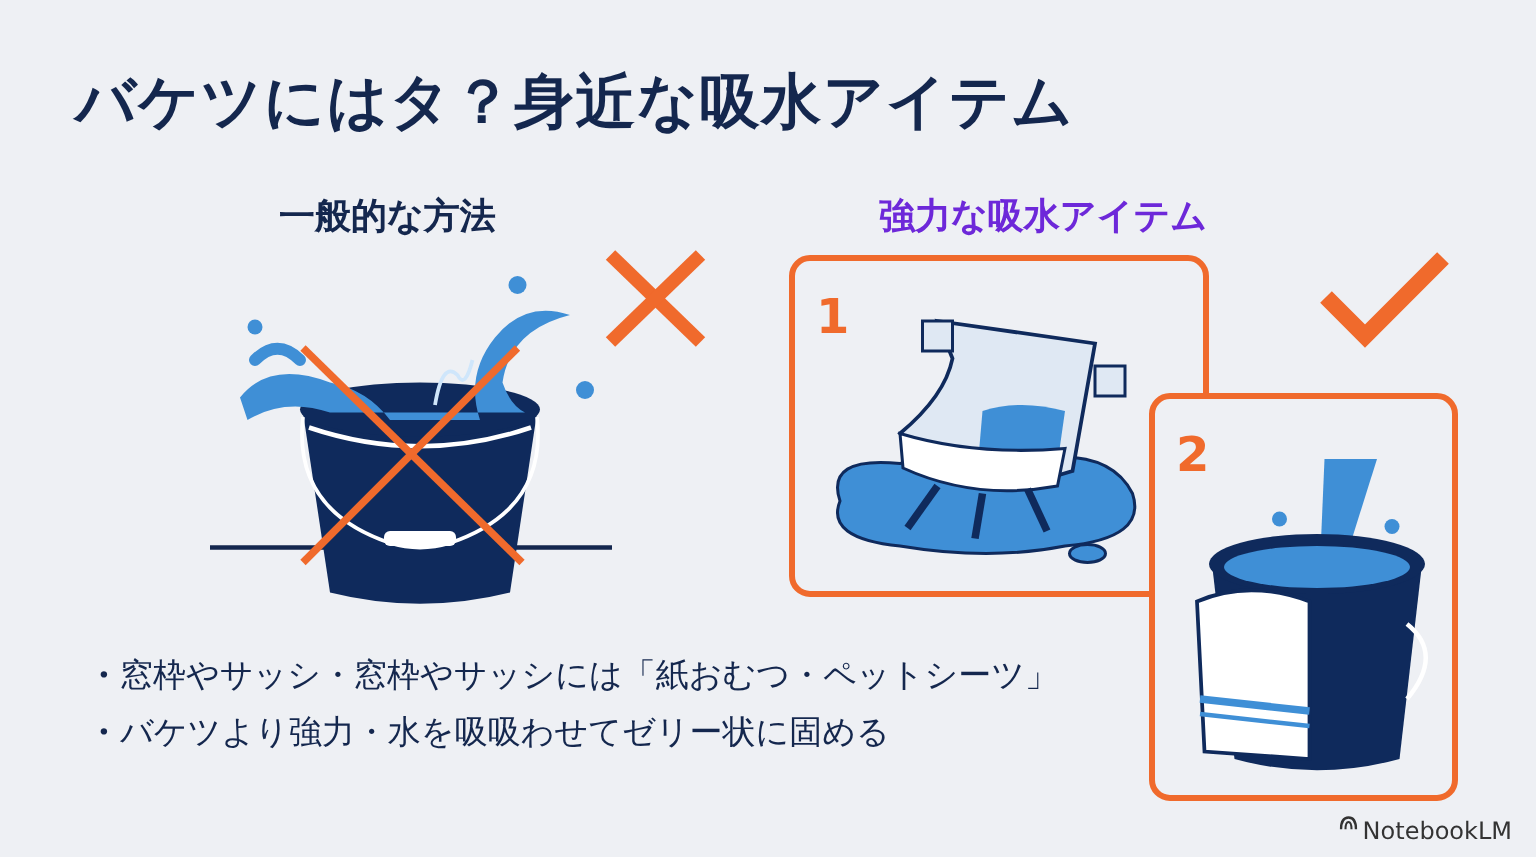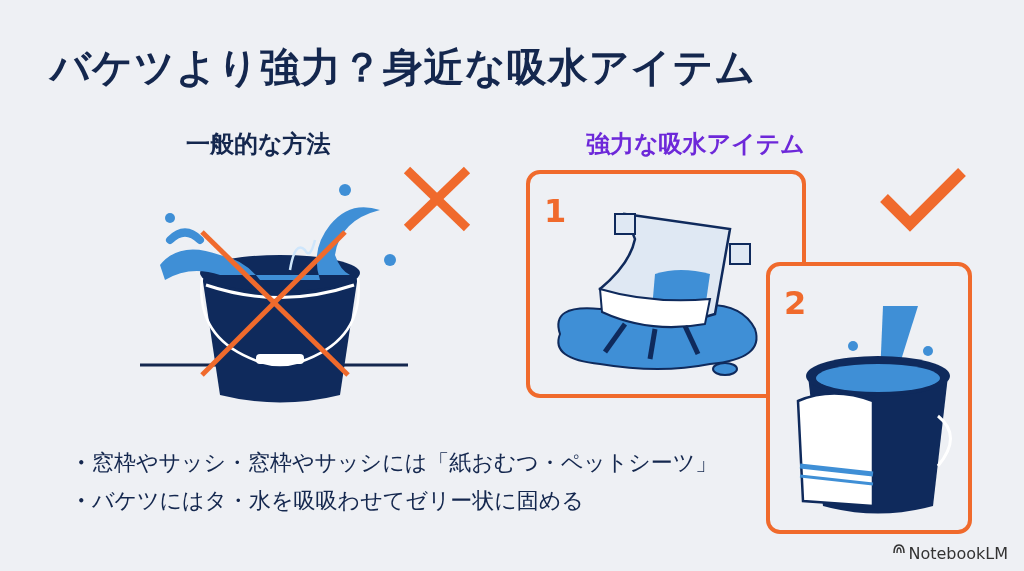--- a/index.html
+++ b/index.html
@@ -26,36 +26,36 @@
   .card {
     position: absolute; border: 4px solid #f06a2c; border-radius: 14px;
     background: #eef0f4; box-sizing: border-box;
   }
   .card-num {
     position: absolute; left: 14px; top: 18px;
     font-size: 32px; font-weight: bold; color: #f06a2c;
   }
   .bullets {
     position: absolute; left: 58px; top: 432px;
-    list-style: none; margin: 12px; padding: 0;
+    list-style: none; margin: 0; padding: 0;
   }
   .bullets li {
     font-size: 22px; color: #14274e; height: 38px; line-height: 38px;
     white-space: nowrap;
   }
   .bullets li .dot { display: inline-block; width: 22px; font-weight: bold; }
   .watermark {
     position: absolute; right: 16px; bottom: 8px;
     font-size: 16px; color: #333; display: flex; align-items: flex-start; gap: 3px;
   }
 </style>
 </head>
 <body>
 
-<div class="title">バケツより強力？身近な吸水アイテム</div>
+<div class="title">バケツにはタ？身近な吸水アイテム</div>
 
 <div class="left-heading">一般的な方法</div>
 <div class="right-heading">強力な吸水アイテム</div>
 
 <svg class="illus" style="left:140px;top:170px" width="280" height="240" viewBox="0 0 280 240">
   <line x1="0" y1="195" x2="268" y2="195" stroke="#14274e" stroke-width="3"></line>
 
   <path d="M62 105 Q140 75 218 105 L200 225 Q140 240 80 225 Z" fill="#0f2a5c"></path>
   <ellipse cx="140" cy="103" rx="80" ry="18" fill="#0f2a5c"></ellipse>
   <path d="M66 115 Q140 140 214 115" stroke="#fff" stroke-width="3" fill="none"></path>
@@ -111,21 +111,21 @@
     <path d="M10 95 Q45 80 85 95 L85 200 L15 195 Z" fill="#fff" stroke="#0f2a5c" stroke-width="2.5"></path>
     <line x1="12" y1="160" x2="85" y2="168" stroke="#3f8fd6" stroke-width="5"></line>
     <line x1="12" y1="170" x2="85" y2="178" stroke="#3f8fd6" stroke-width="3"></line>
     <circle cx="65" cy="40" r="5" fill="#3f8fd6"></circle>
     <circle cx="140" cy="45" r="5" fill="#3f8fd6"></circle>
   </svg>
 </div>
 
 <ul class="bullets">
   <li><span class="dot">・</span><span>窓枠やサッシ・窓枠やサッシには「紙おむつ・ペットシーツ」</span></li>
-  <li><span class="dot">・</span><span>バケツにはタ・水を吸吸わせてゼリー状に固める</span></li>
+  <li><span class="dot">・</span><span>バケツより強力・水を吸吸わせてゼリー状に固める</span></li>
 </ul>
 
 <div class="watermark">
   <svg width="12" height="9" viewBox="0 0 12 9">
     <path d="M1 9 Q1 1 6 1 Q11 1 11 9" stroke="#333" stroke-width="1.6" fill="none"></path>
     <path d="M4 9 Q4 4 6 4 Q8 4 8 9" stroke="#333" stroke-width="1.4" fill="none"></path>
   </svg>
   <span>NotebookLM</span>
 </div>
 

